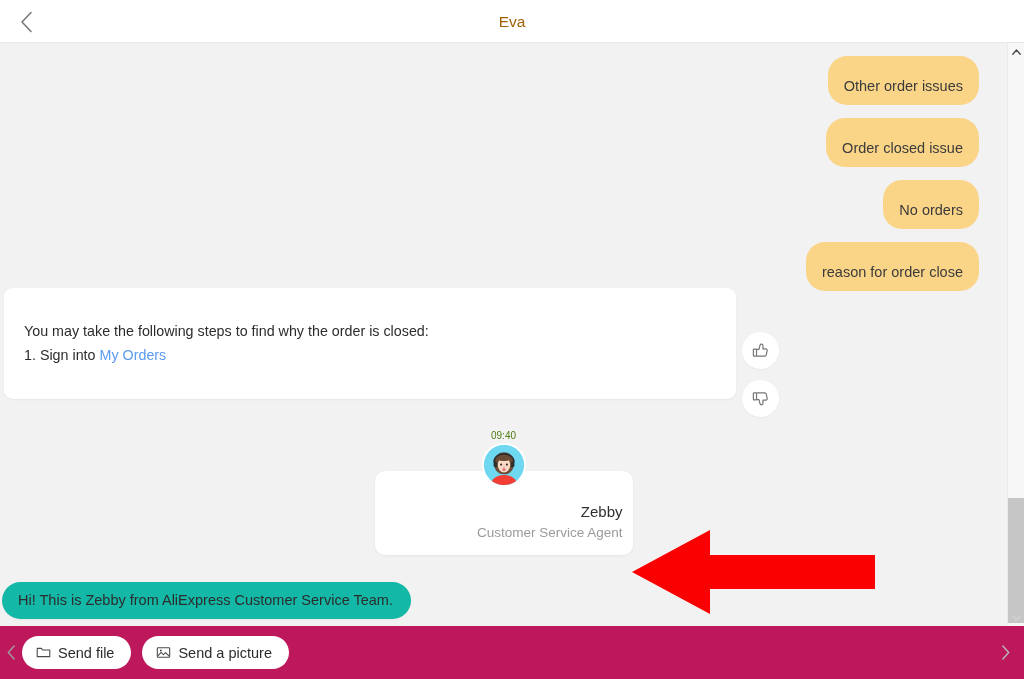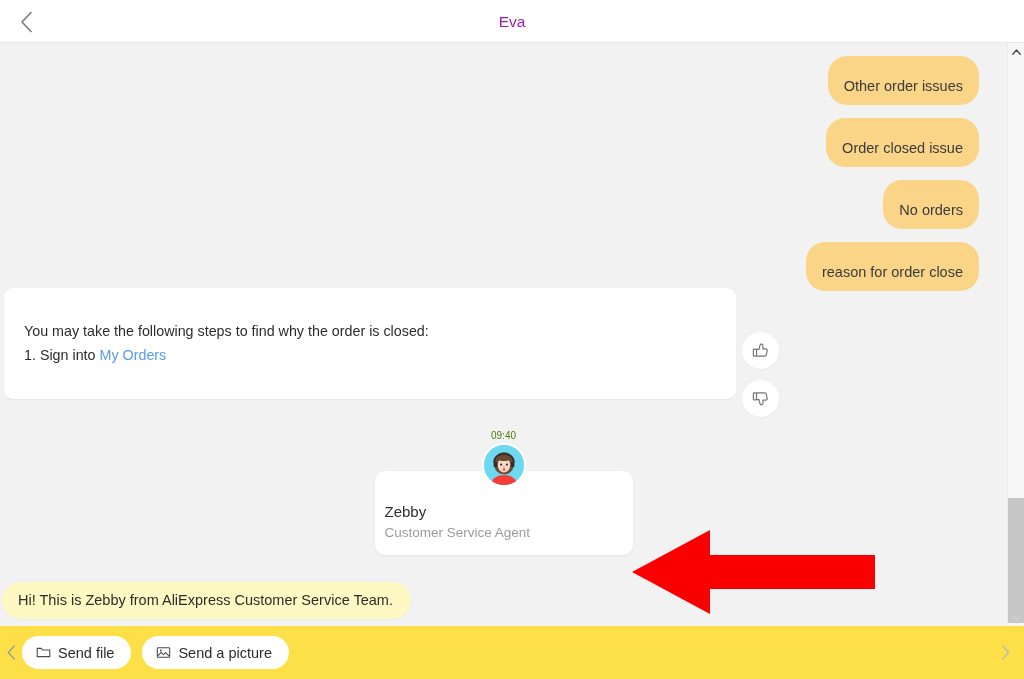--- a/index.html
+++ b/index.html
@@ -26,21 +26,21 @@
     position: absolute; left: 12px; top: 8px;
     width: 28px; height: 28px;
     display: flex; align-items: center; justify-content: center;
     cursor: pointer;
   }
   .back-chevron svg { display: block; }
   .header-title {
     position: absolute; left: 0; top: 0;
     width: 1024px; height: 43px;
     display: flex; align-items: center; justify-content: center;
-    font-size: 15.5px; color: #a21caf;
+    font-size: 15.5px; color: #a16207;
   }
 
   
   .chat {
     position: absolute; top: 43px; left: 0;
     width: 1007px; height: 583px;
     background: #f2f2f2;
     overflow: hidden;
   }
 
@@ -102,21 +102,21 @@
     left: 0; top: 428px;
     width: 1007px;
     display: flex; justify-content: center;
   }
   .agent-card {
     position: relative;
     width: 258px;
     background: #ffffff;
     border-radius: 10px;
     padding: 32px 10px 15px 10px;
-    text-align: left;
+    text-align: right;
     box-shadow: 0 1px 3px rgba(0,0,0,0.06);
   }
   .agent-avatar {
     position: absolute;
     left: 50%; top: -28px;
     transform: translateX(-50%);
     width: 44px; height: 44px;
     border-radius: 50%;
     overflow: hidden;
     background: #6ed8f0;
@@ -128,21 +128,21 @@
     margin-bottom: 5px;
   }
   .agent-role {
     font-size: 13.5px;
     color: #9b9b9b;
   }
 
   .greet-bubble {
     position: absolute;
     left: 2px; top: 539px;
-    background: #fef9c3;
+    background: #14b8a6;
     border-radius: 20px;
     padding: 10px 18px 11px 16px;
     font-size: 14.5px;
     color: #2c2c2c;
     white-space: nowrap;
     box-shadow: 0 1px 2px rgba(0,0,0,0.04);
   }
 
   
   .red-arrow {
@@ -150,21 +150,21 @@
     left: 632px; top: 487px;
     width: 243px; height: 84px;
     pointer-events: none;
   }
 
   
   .actionbar {
     position: absolute;
     left: 0; bottom: 0;
     width: 1024px; height: 53px;
-    background: #fde047;
+    background: #be185d;
     display: flex; align-items: center;
   }
   .ab-chevron {
     width: 22px; height: 53px;
     display: flex; align-items: center; justify-content: center;
     cursor: pointer; flex: 0 0 auto;
   }
   .ab-chevron.right { margin-left: auto; margin-right: 8px; }
   .chip {
     display: inline-flex; align-items: center;

